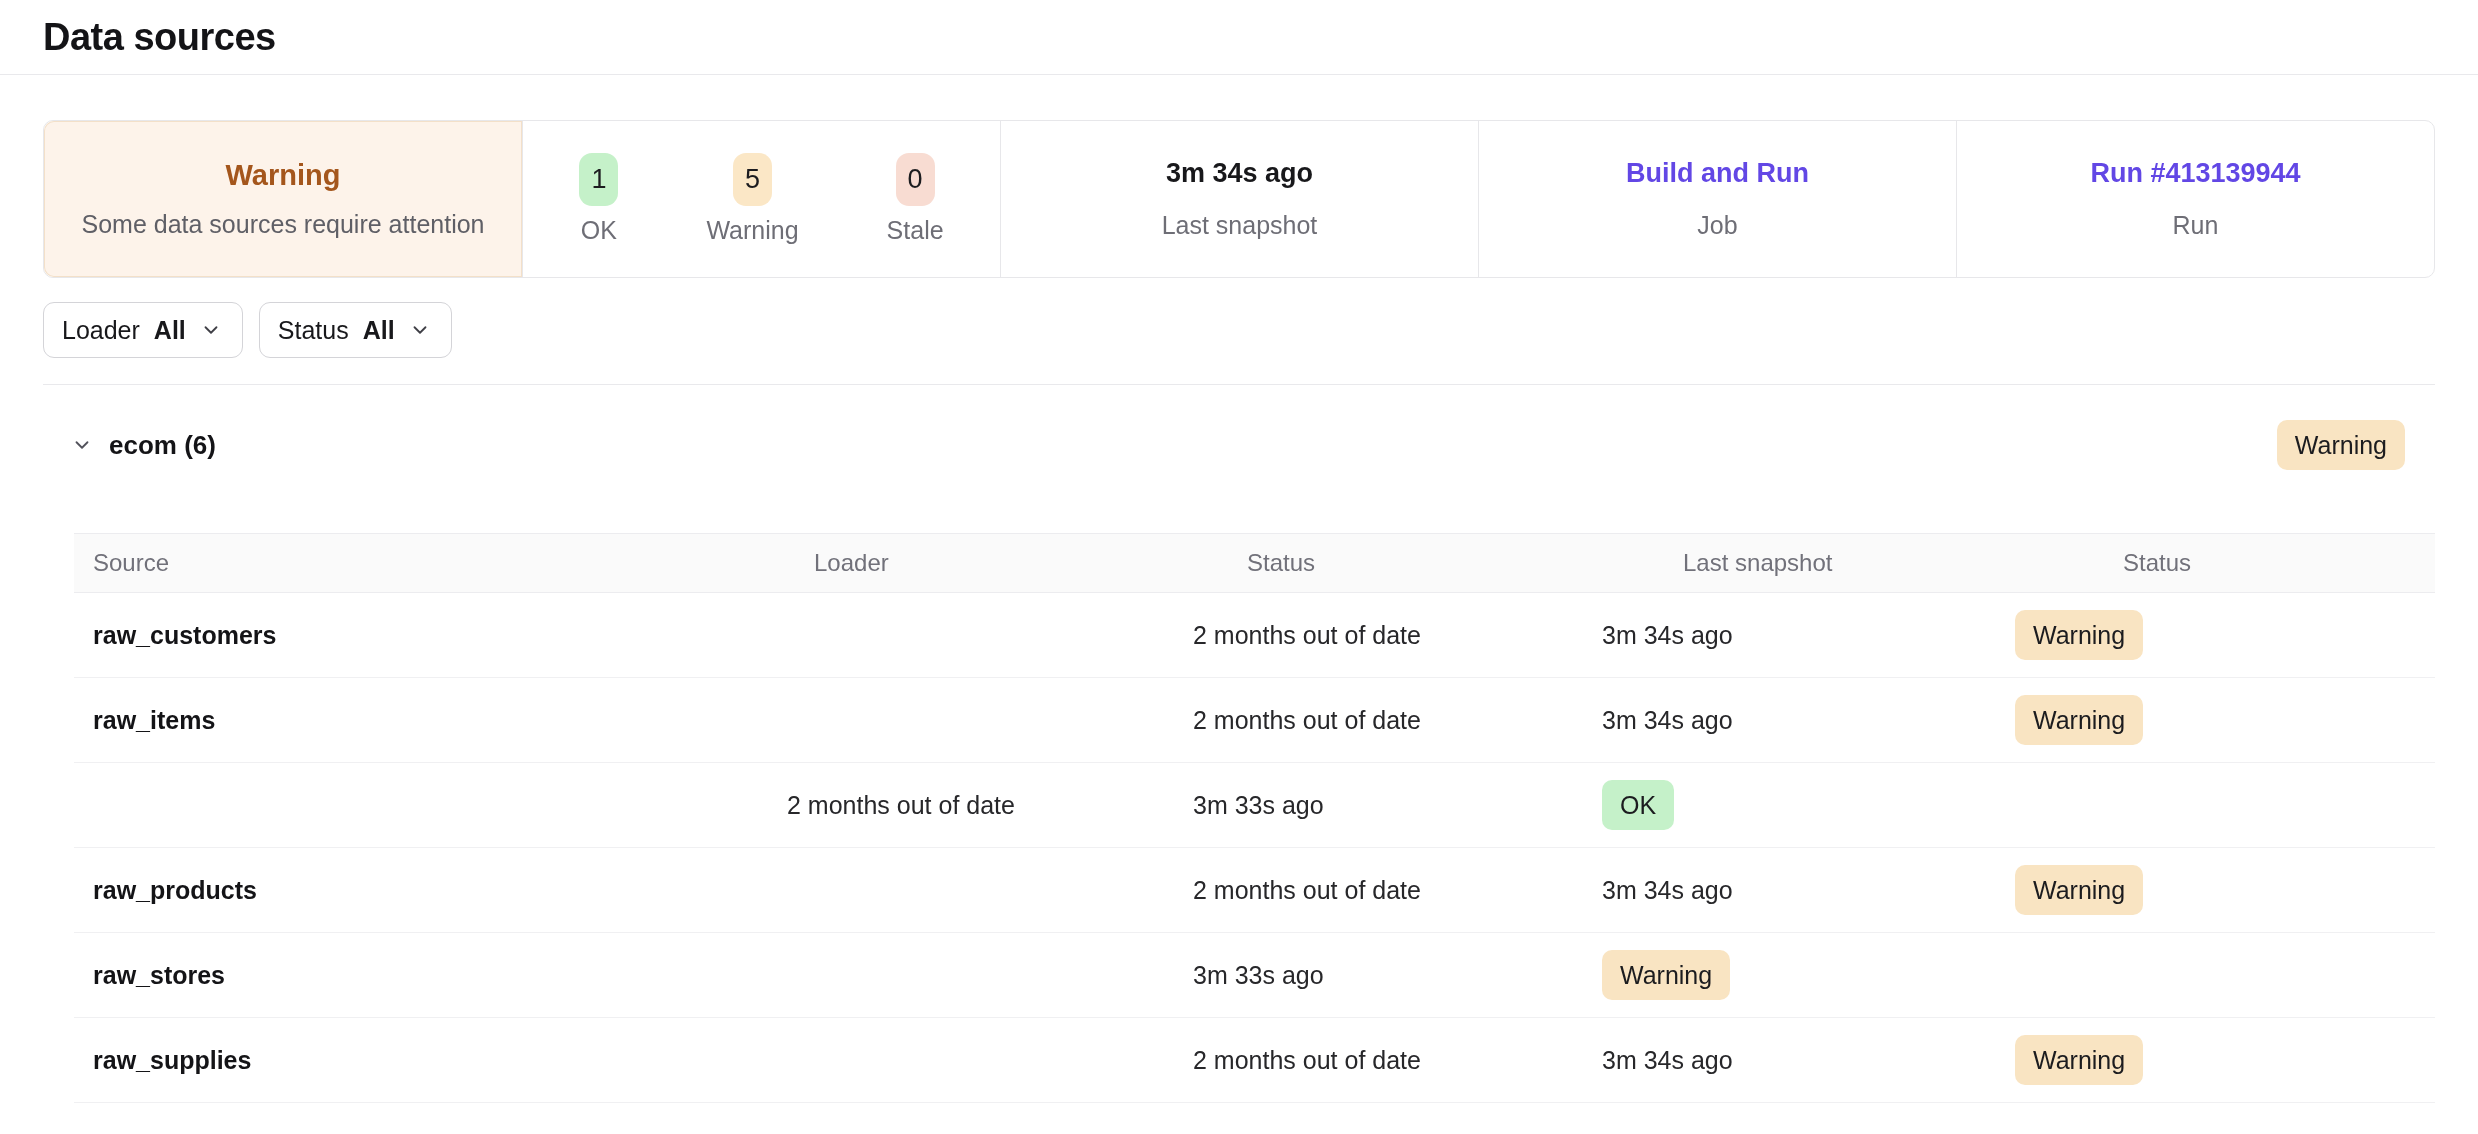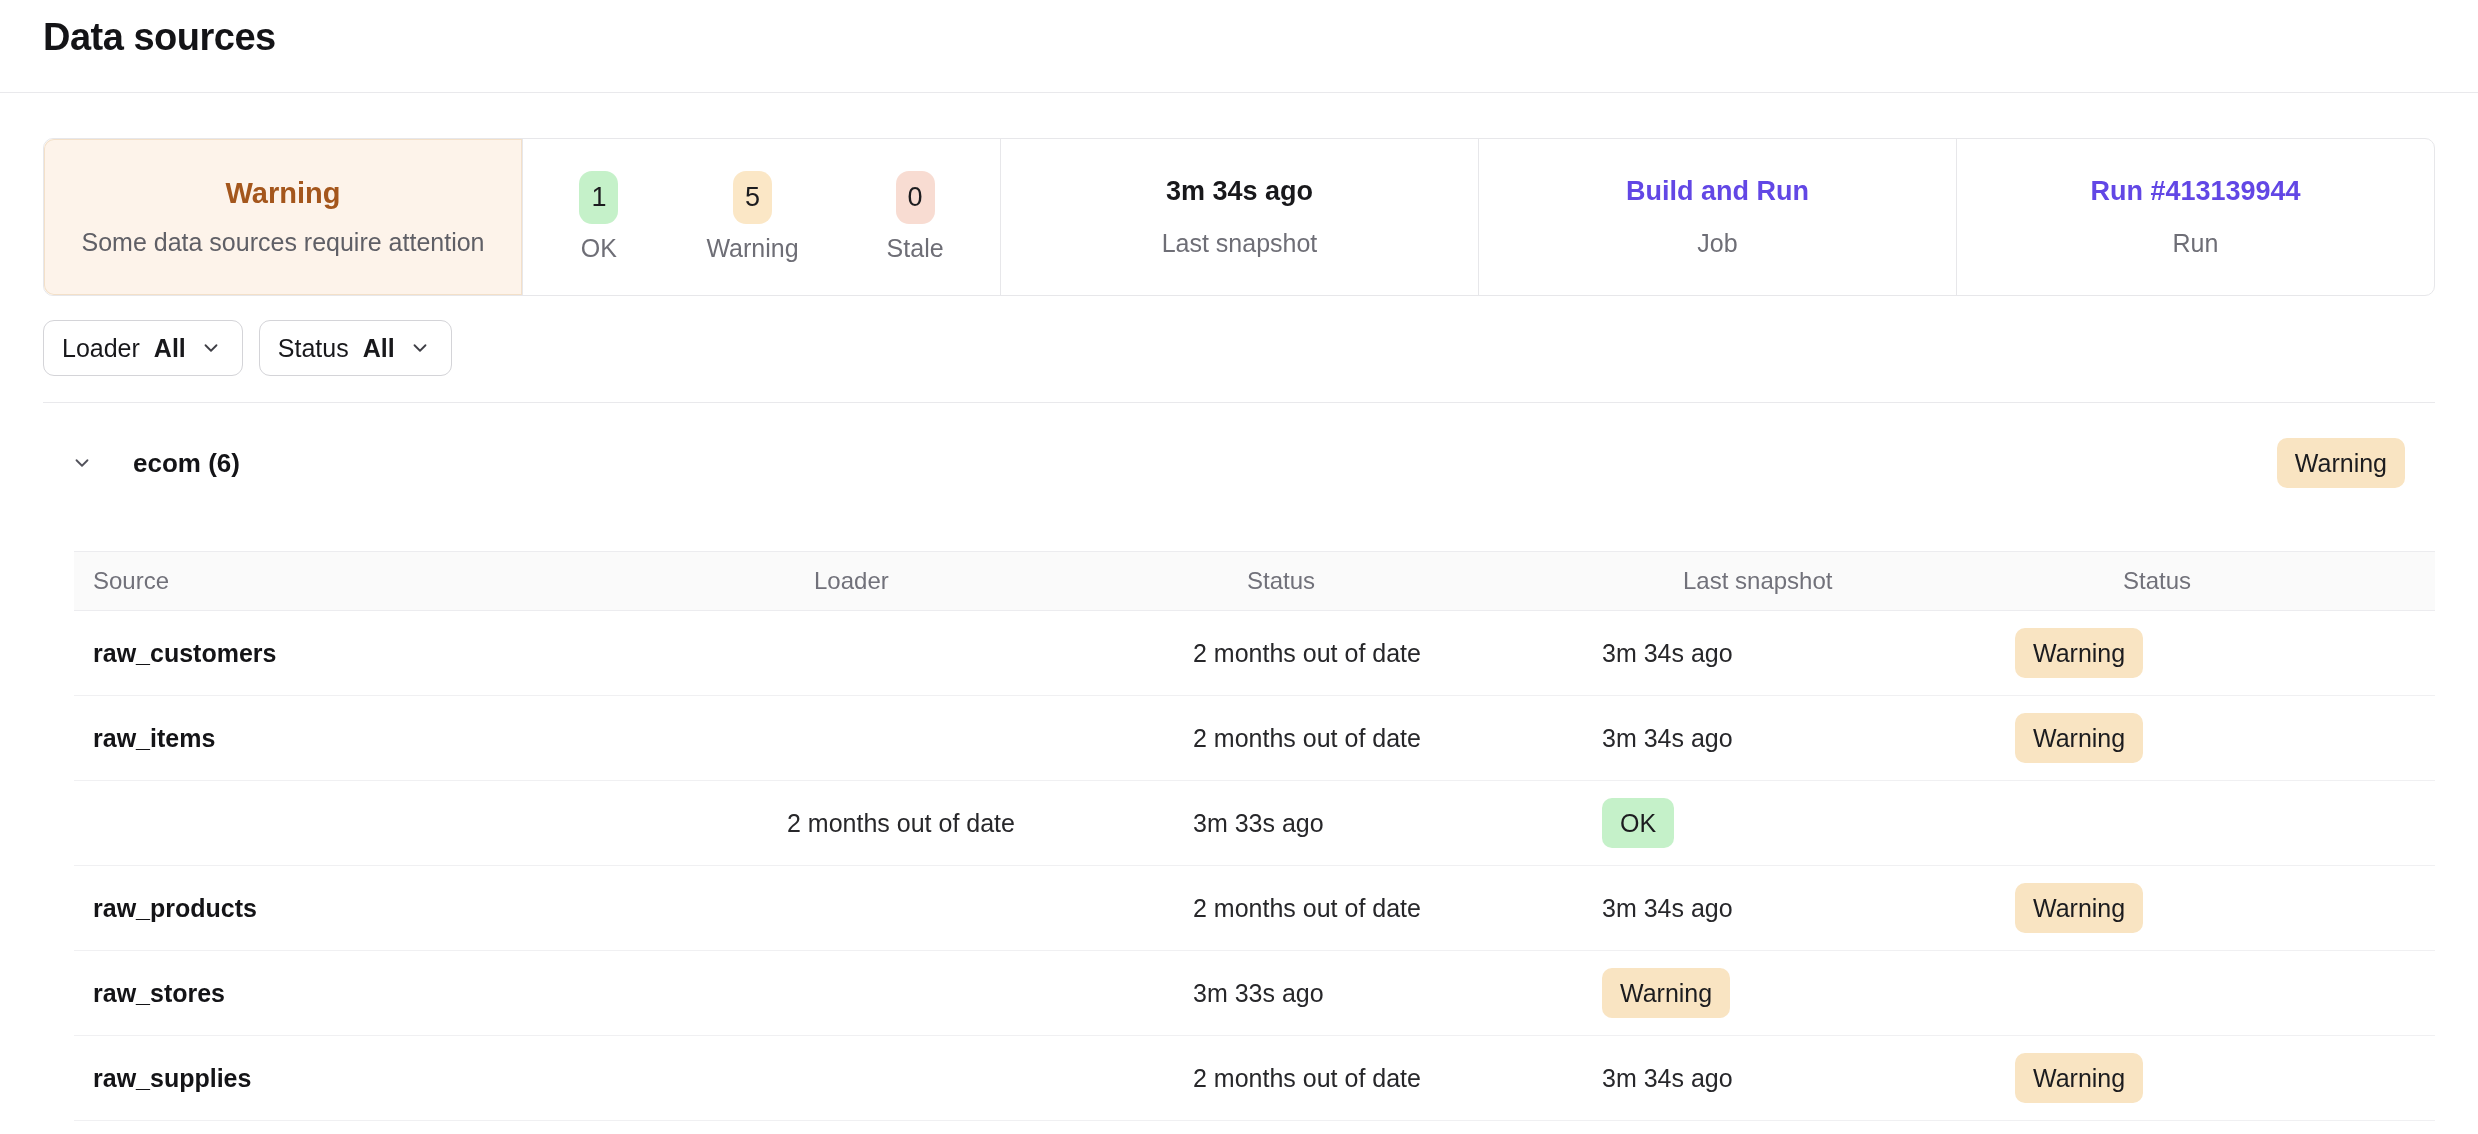--- a/index.html
+++ b/index.html
@@ -1,20 +1,20 @@
 <!DOCTYPE html>
 <html><head>
 <meta charset="utf-8">
 <style>
   * { margin: 0; padding: 0; box-sizing: border-box; }
   html, body { width: 2478px; height: 1134px; background: #ffffff; overflow: hidden; }
   body { font-family: "Liberation Sans", "DejaVu Sans", sans-serif; color: #18181b; }
 
   
-  .page-header { padding: 16px 43px 0 43px; height: 93px; border-bottom: 1px solid #e9e9ec; }
+  .page-header { padding: 16px 43px 0 43px; height: 75px; border-bottom: 1px solid #e9e9ec; }
   .page-title { font-size: 38px; font-weight: 700; letter-spacing: -0.5px; color: #141417; }
 
   .content { margin: 0 43px; }
 
   
   .cards {
     margin-top: 45px; height: 158px;
     display: grid; grid-template-columns: repeat(5, 1fr);
     border: 1px solid #e7e7ea; border-radius: 10px; background: #fff;
   }
@@ -50,21 +50,21 @@
     font-size: 25px; cursor: pointer;
   }
   .filter-label { font-weight: 500; color: #18181b; }
   .filter-value { font-weight: 700; color: #18181b; text-align: center; }
   .chev { width: 22px; height: 22px; flex: 0 0 auto; }
 
   .rule { margin-top: 26px; border-top: 1px solid #e9e9ec; }
 
   
   .group-header { margin-top: 32px; height: 56px; display: flex; align-items: center; }
-  .group-toggle { display: flex; align-items: center; gap: 40px; cursor: pointer; margin-left: 28px; }
+  .group-toggle { display: flex; align-items: center; gap: 16px; cursor: pointer; margin-left: 28px; }
   .group-name { font-size: 26px; font-weight: 700; color: #141417; }
   .spacer { flex: 1; }
   .badge {
     display: inline-block; padding: 11px 18px; border-radius: 10px;
     font-size: 25px; font-weight: 500; color: #1c1c1f; line-height: 1.15;
   }
   .group-badge { margin-right: 30px; }
 
   
   .table { margin-top: 60px; margin-left: 31px; }

